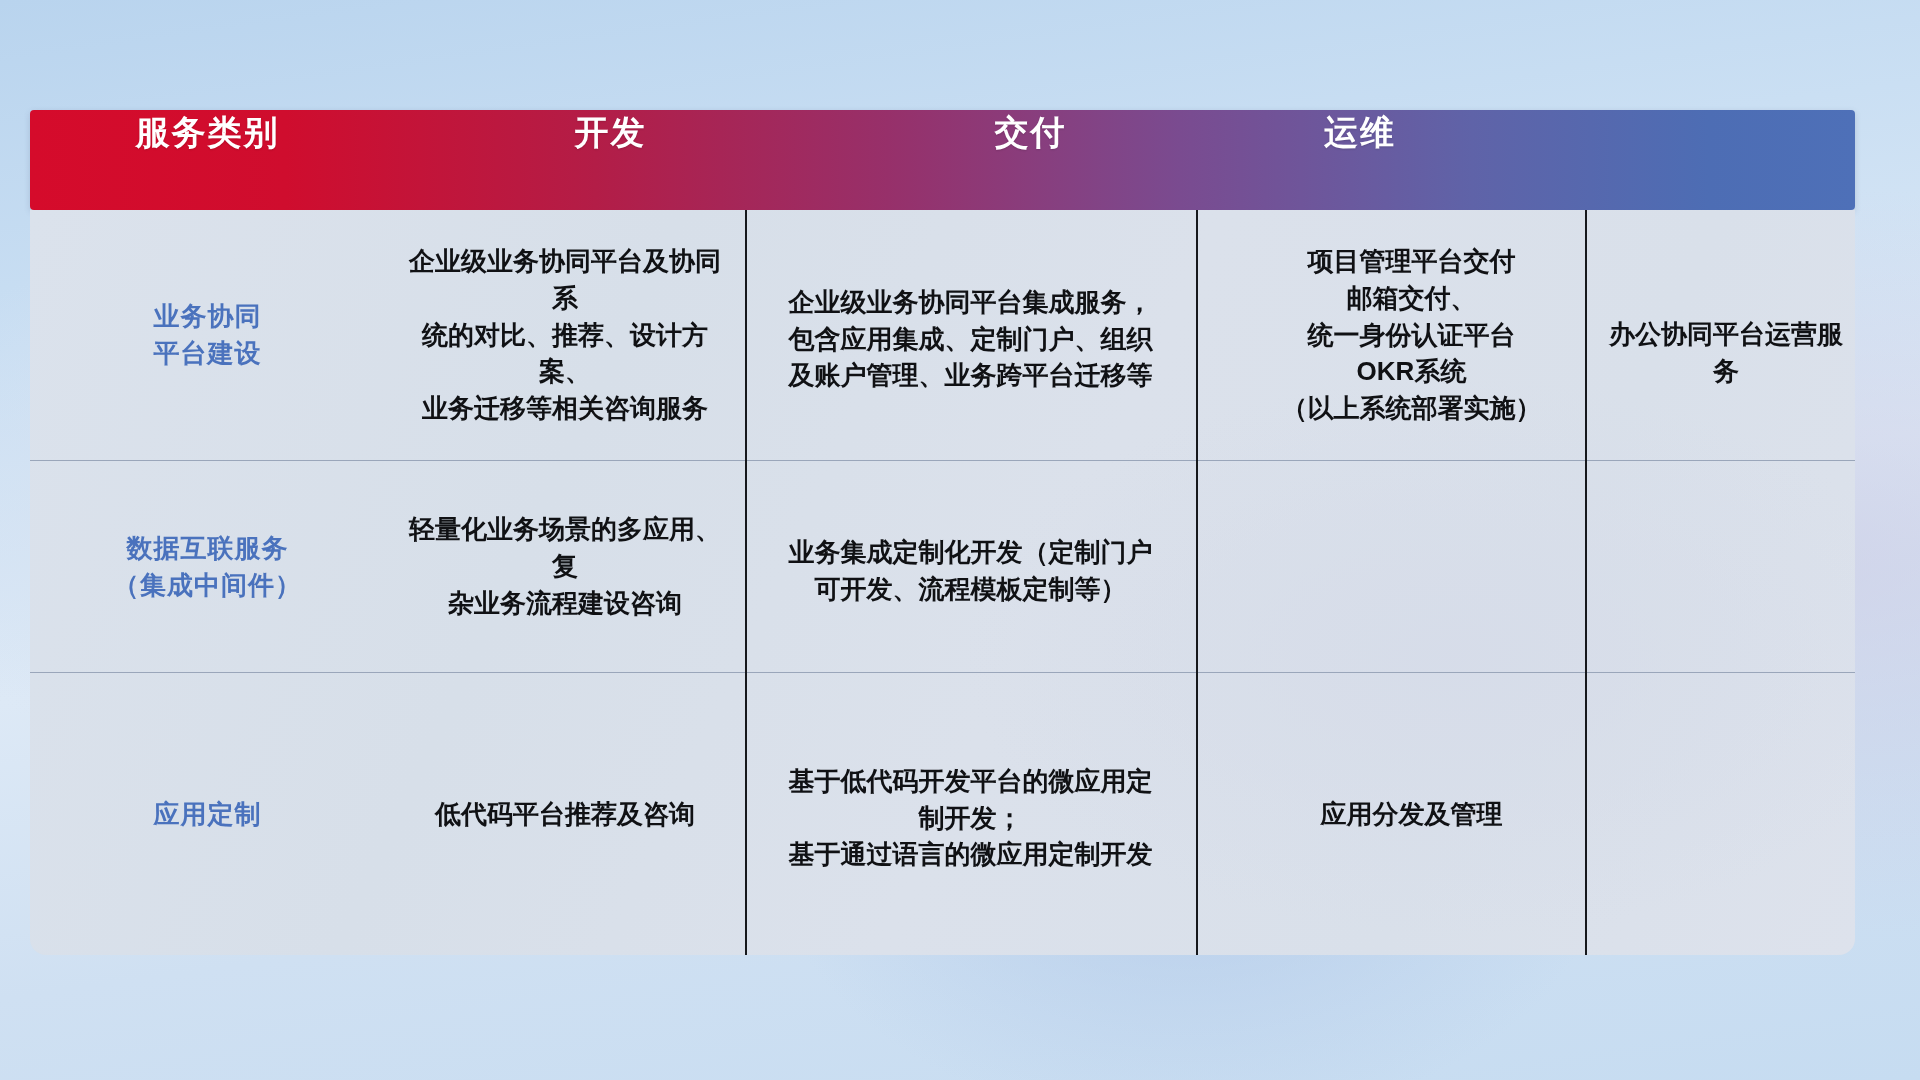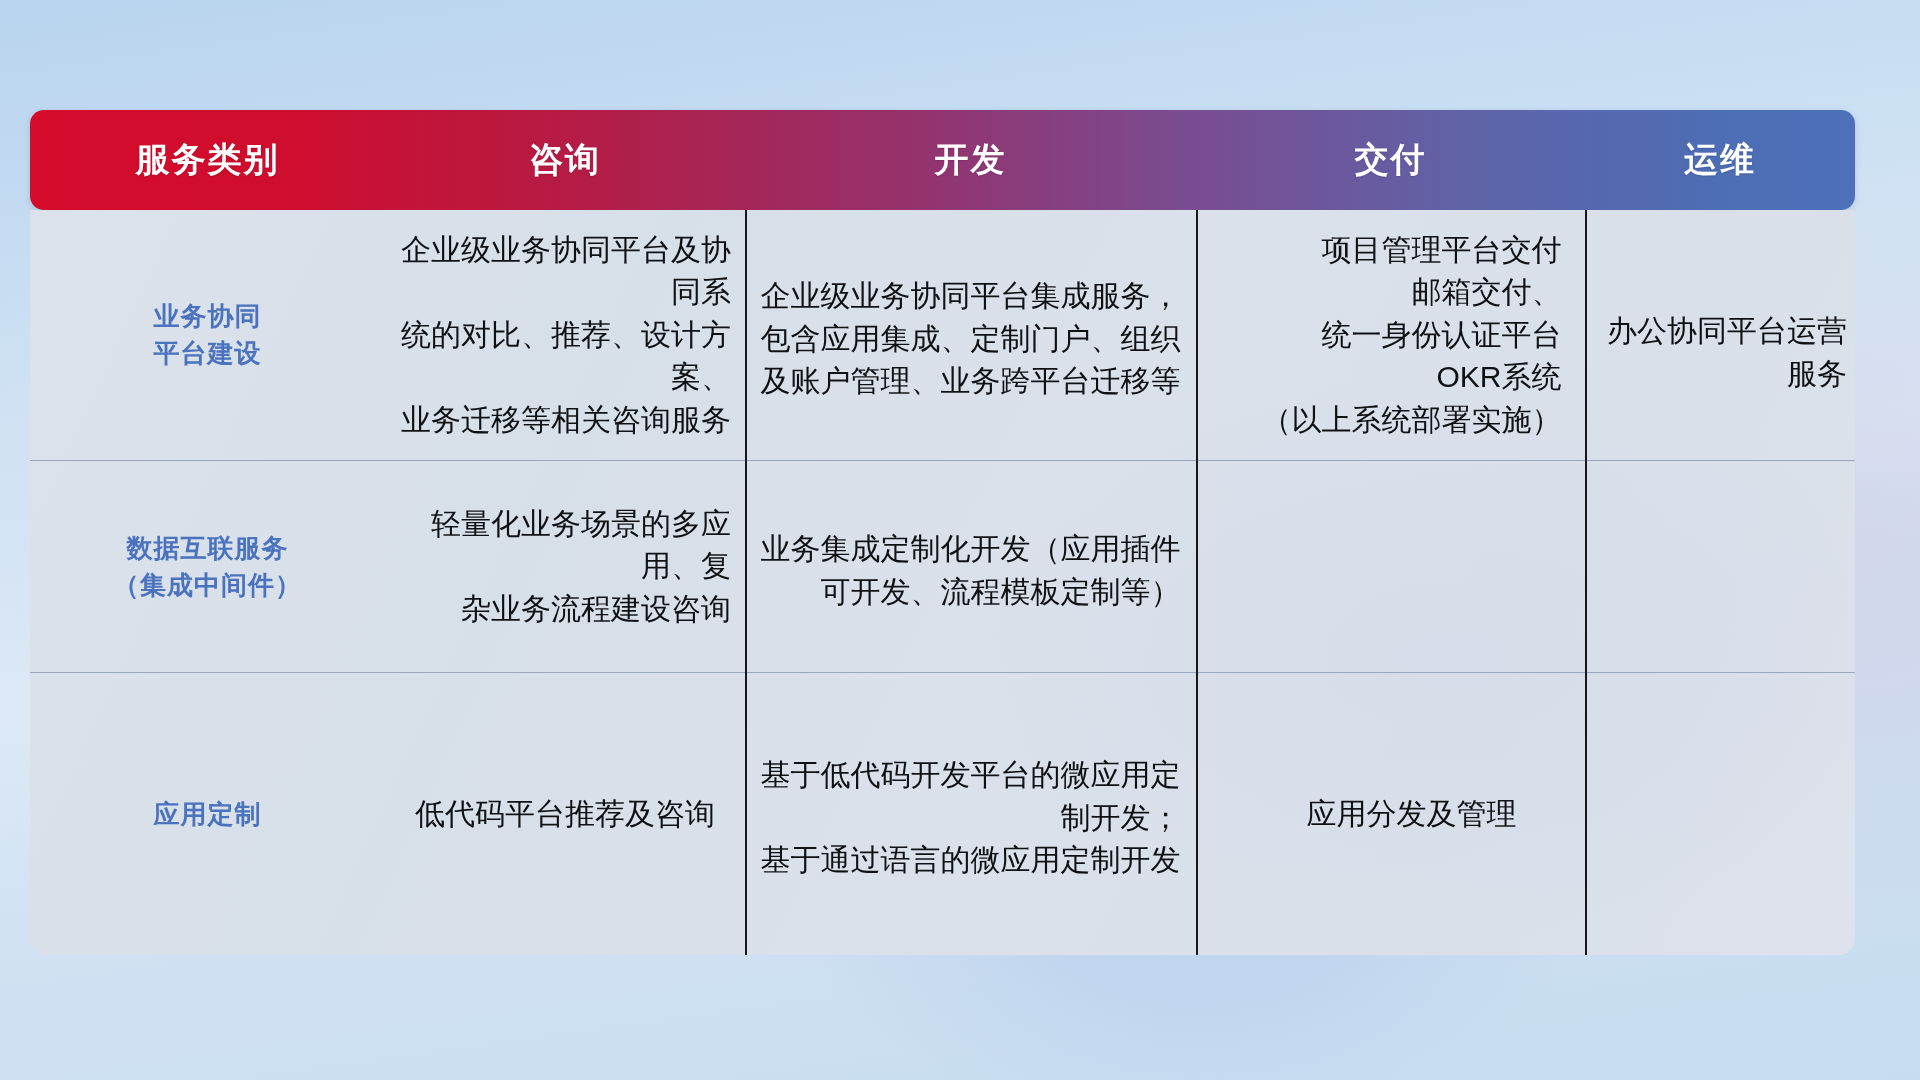--- a/index.html
+++ b/index.html
@@ -31,32 +31,32 @@
     position:absolute;
     left:30px; top:110px;
     width:1825px; height:845px;
     z-index:2;
   }
 
   
   #header-row {
     position:relative;
     height:100px;
-    border-radius:14px;
+    border-radius:4px;
     background:linear-gradient(90deg,
       #d50b2b 0%,
       #cf0d2e 14%,
       #b31d47 31%,
       #97306a 47%,
       #7a4b90 63%,
       #5f63a8 79%,
       #4d6db4 92%,
       #4e70b8 100%);
     display:flex;
-    align-items:center;
+    align-items:flex-start;
     box-shadow:0 2px 6px rgba(60,70,110,0.18);
     overflow:hidden;
   }
   .hcell {
     flex:0 0 auto;
     text-align:center;
     color:#ffffff;
     font-size:34px;
     font-weight:bold;
     letter-spacing:2px;
@@ -109,23 +109,22 @@
   .cell.c4 { width:270px;margin-top:36px; }
 
   .cell.c0 {
     color:#4a72bd;
     font-size:26px;
     font-weight:bold;
     letter-spacing:1px;
   }
   .cell.c1, .cell.c2, .cell.c3, .cell.c4 {
     color:#101114;
-    font-size:30px;
-    font-weight:normal;
-    text-align:right;
+    font-size:26px;
+    font-weight:bold;
   }
 
   
   .vdiv {
     position:absolute;
     top:0; bottom:0;
     width:2px;
     background:#16181c;
     z-index:5;
   }
@@ -135,21 +134,20 @@
 </style>
 </head>
 <body>
 
 <div id="bg"></div>
 
 <div id="table-wrap">
 
   <div id="header-row">
     <div class="hcell c0">服务类别</div>
-    <div class="hcell c1">咨询</div>
     <div class="hcell c2">开发</div>
     <div class="hcell c3">交付</div>
     <div class="hcell c4">运维</div>
   </div>
 
   <div id="body-rows">
 
     <div class="vdiv" id="vdiv1"></div>
     <div class="vdiv" id="vdiv2"></div>
     <div class="vdiv" id="vdiv3"></div>
@@ -169,21 +167,21 @@
 OKR系统
 （以上系统部署实施）</div>
       <div class="cell c4">办公协同平台运营服务</div>
     </div>
 
     <div class="row r1">
       <div class="cell c0">数据互联服务
 （集成中间件）</div>
       <div class="cell c1">轻量化业务场景的多应用、复
 杂业务流程建设咨询</div>
-      <div class="cell c2">业务集成定制化开发（应用插件
+      <div class="cell c2">业务集成定制化开发（定制门户
 可开发、流程模板定制等）</div>
       <div class="cell c3"></div>
       <div class="cell c4"></div>
     </div>
 
     <div class="row r2">
       <div class="cell c0">应用定制</div>
       <div class="cell c1">低代码平台推荐及咨询</div>
       <div class="cell c2">基于低代码开发平台的微应用定
 制开发；

